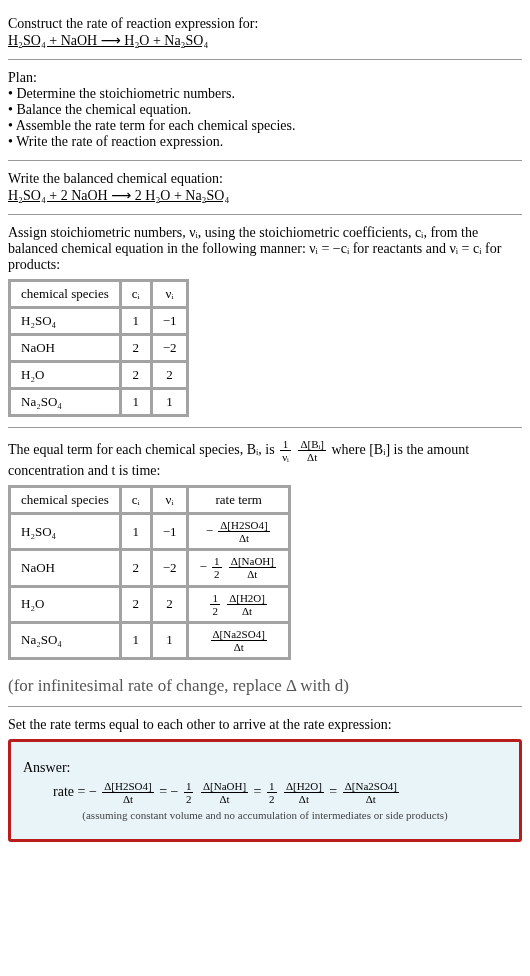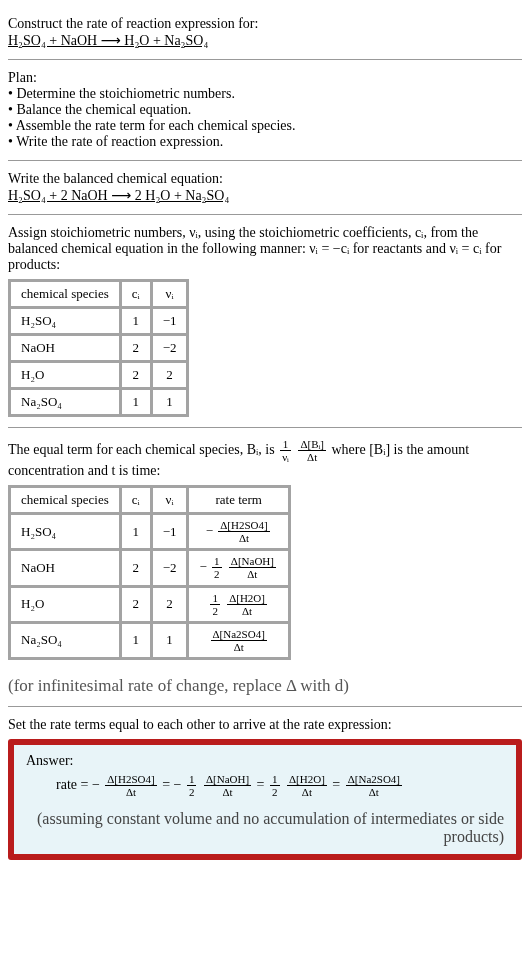--- a/index.html
+++ b/index.html
@@ -38,35 +38,35 @@
   table.data th {
     background: #fff;
   }
   .small-note {
     font-size: 17px;
     color: #555;
     margin-top: 16px;
   }
   .answer-box {
     background: #e8f4f8;
-    border: 6px solid #b91c1c;
+    border: 3px solid #b91c1c;
     border-radius: 3px;
-    padding: 8px 12px;
+    padding: 18px 12px;
     margin-top: 6px;
   }
   .answer-box .label {
     margin-bottom: 4px;
   }
   .answer-box .rate {
     padding-left: 30px;
-    margin-bottom: 12px;
+    margin-bottom: 4px;
   }
   .answer-box .note {
-    font-size: 16px;
-    text-align: right;
+    font-size: 11px;
+    text-align: center;
     color: #444;
   }
   .frac {
     display: inline-block;
     vertical-align: middle;
     text-align: center;
     font-size: 11px;
     line-height: 1.1;
     margin: 0 2px;
   }

